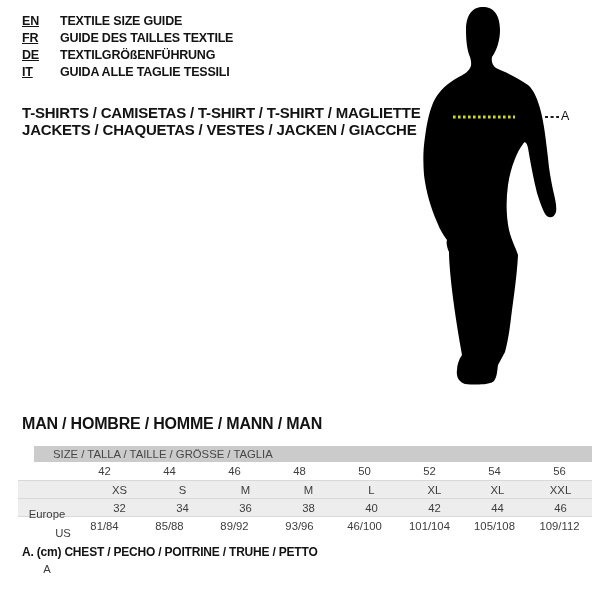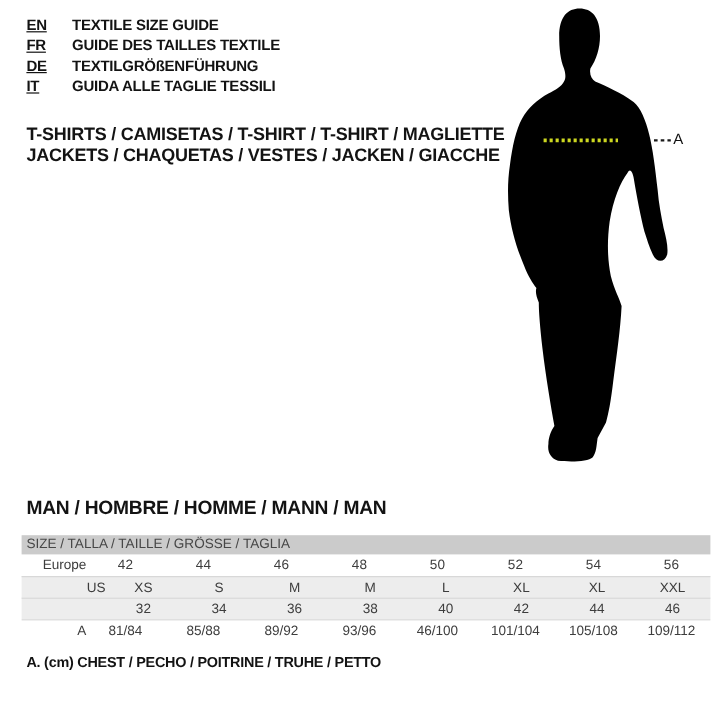--- a/index.html
+++ b/index.html
@@ -13,25 +13,25 @@
   .lang-code{width:38px;flex:0 0 38px;text-decoration:underline;}
   
   .cats{position:absolute;left:22px;top:104px;line-height:17px;font-size:15px;font-weight:bold;letter-spacing:-0.2px;}
   
   .figure{position:absolute;left:395px;top:0;}
   .measure-a{position:absolute;left:561px;top:109px;font-size:12.5px;color:#111;}
   
   .man-title{position:absolute;left:22px;top:415px;font-size:16px;font-weight:bold;letter-spacing:-0.2px;}
   
   .size-table{position:absolute;left:18px;top:446px;width:574px;font-size:11.3px;color:#3d3d3d;}
-  .size-header{height:16px;line-height:16px;background:#cbcbcb;color:#474747;padding-left:4px;}
+  .size-header{height:16px;line-height:16px;background:#cbcbcb;color:#474747;padding-left:19px;margin-left:16px;}
   .trow{display:grid;grid-template-columns:54px repeat(8,1fr);height:18px;line-height:18px;box-sizing:border-box;}
   .trow + .trow{border-top:1px solid #d8d8d8;}
   .trow.shaded{background:#ededed;padding-left:16px;}
-  .tlabel{padding-left:4px;text-align:right;}
+  .tlabel{padding-left:4px;text-align:center;margin-top:43px;}
   .tcell{text-align:center;}
   
   .footnote{position:absolute;left:22px;top:545px;font-size:12px;font-weight:bold;letter-spacing:-0.2px;}
 </style>
 </head>
 <body>
 
 <div class="canvas">
 
   <div class="lang-list">

